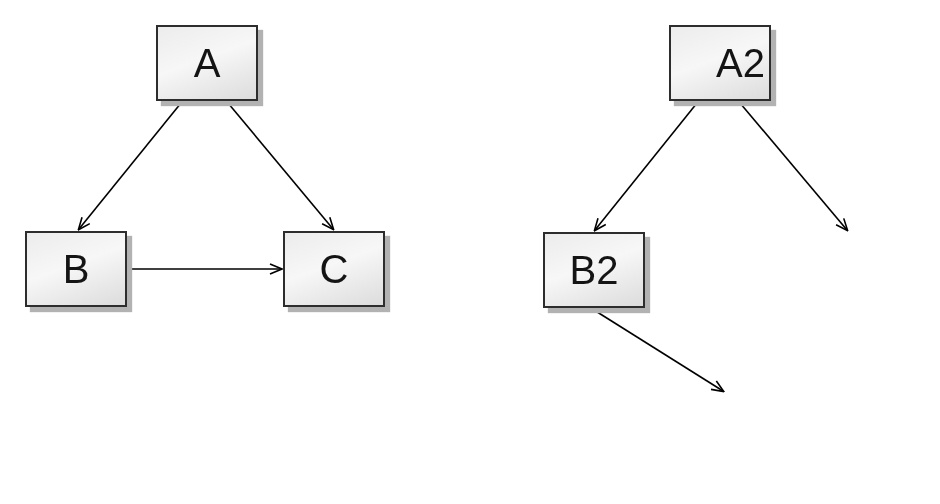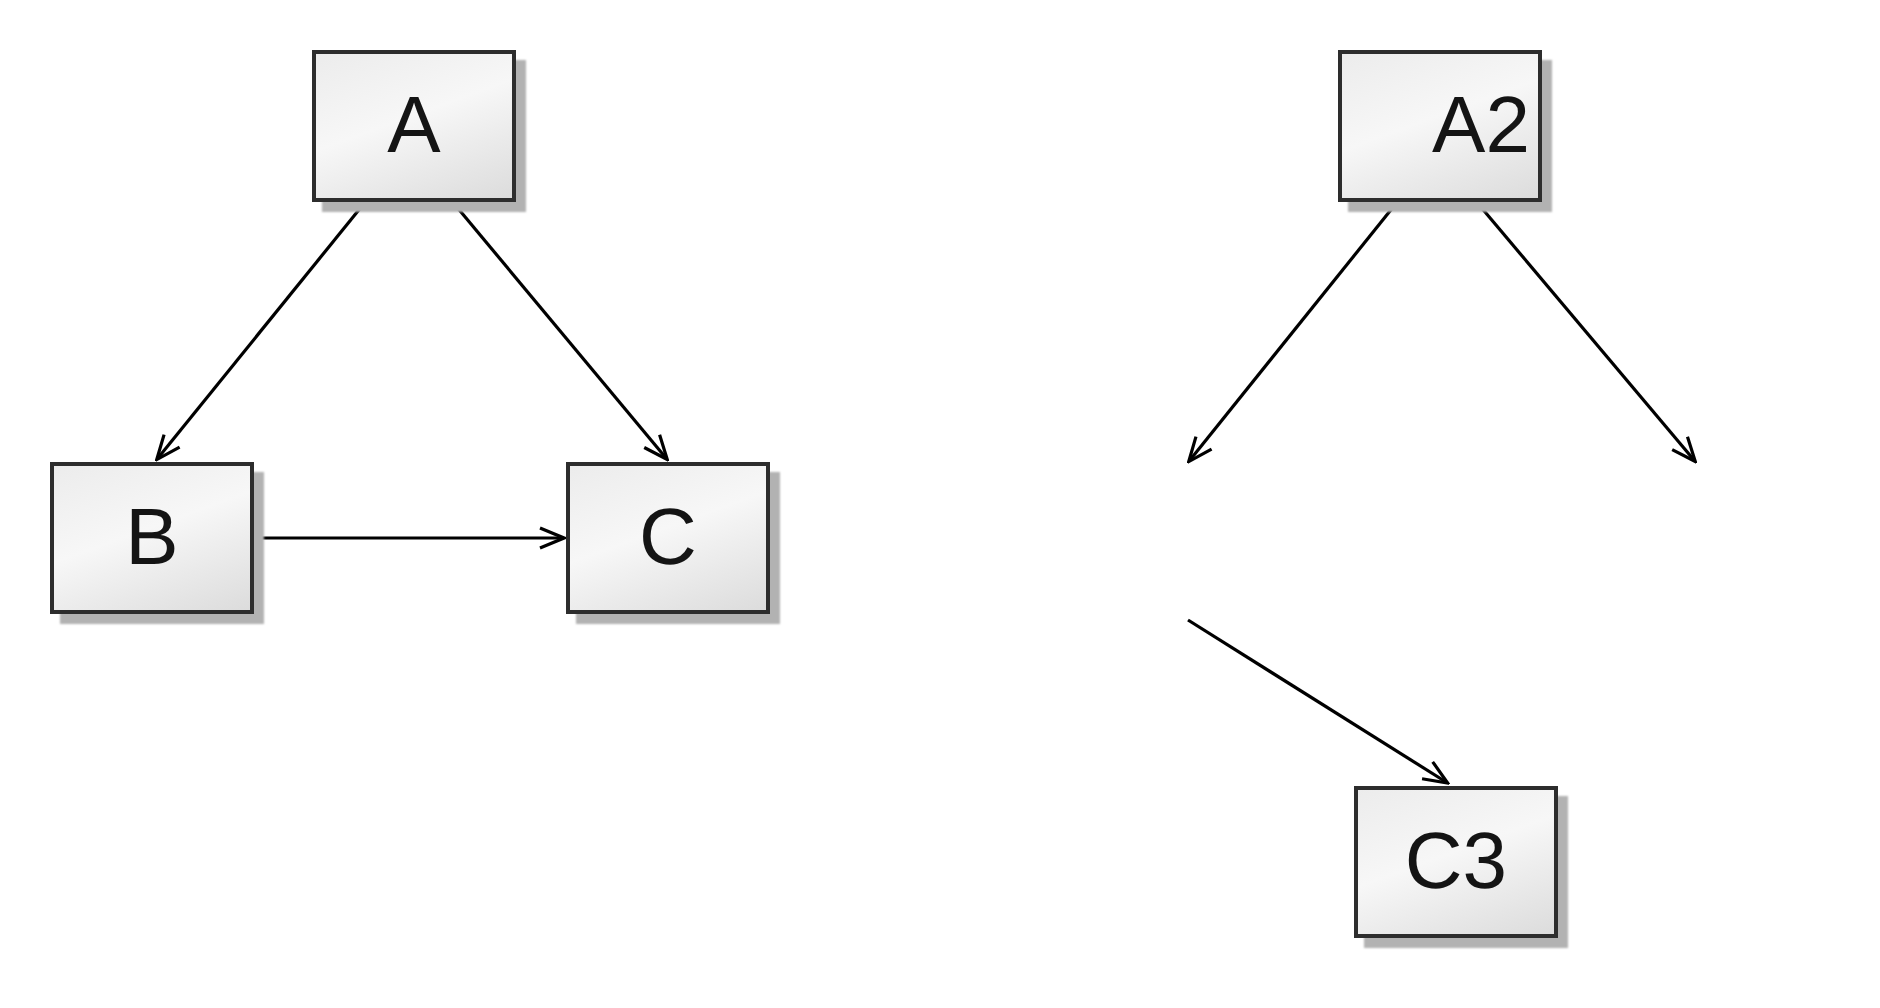--- a/index.html
+++ b/index.html
@@ -81,17 +81,17 @@
   <div class="node pos-b">
     <span class="node-label">B</span>
   </div>
   <div class="node pos-c">
     <span class="node-label">C</span>
   </div>
 
   <div class="node pos-a2">
     <span class="node-label">A2</span>
   </div>
-  <div class="node pos-c3">
-    <span class="node-label">C3</span>
+  <div class="node pos-b2">
+    <span class="node-label">B2</span>
   </div>
 
 </div>
 
 </body></html>

